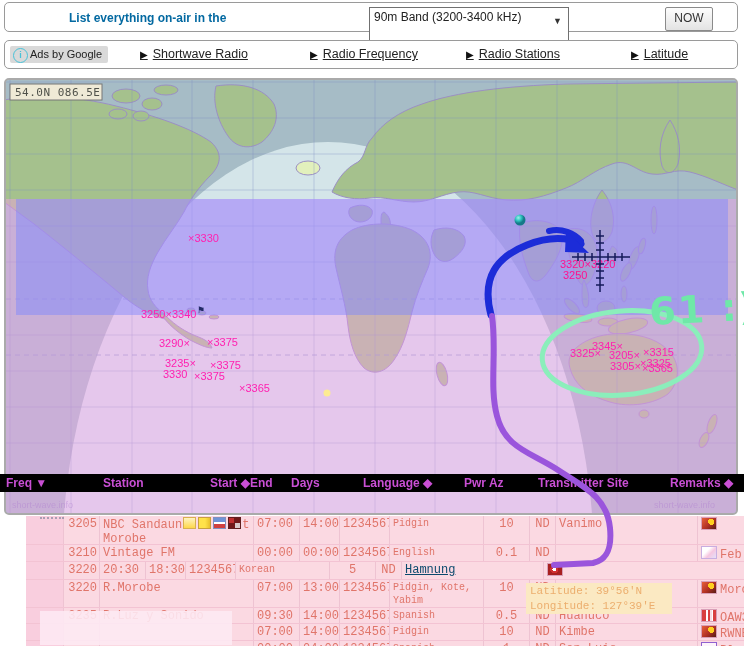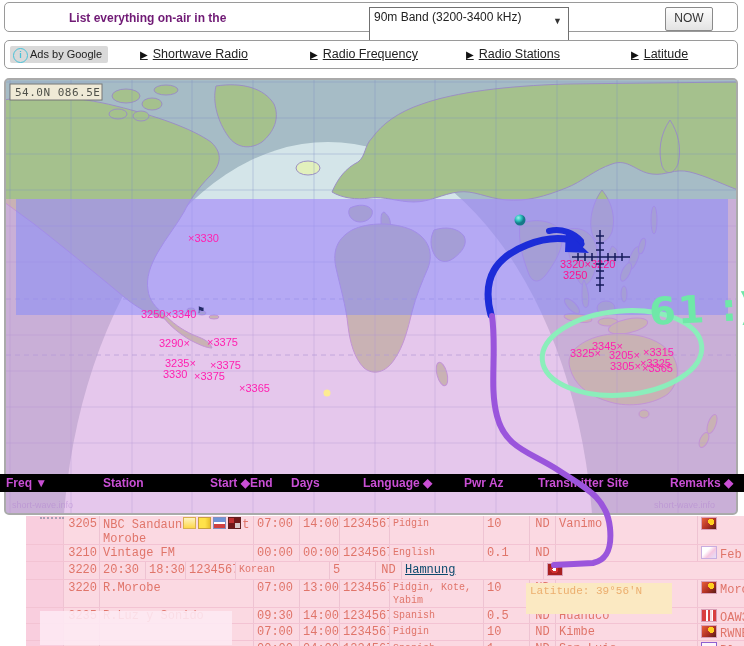--- a/index.html
+++ b/index.html
@@ -1,21 +1,21 @@
 <!DOCTYPE html>
 <html><head>
 <meta charset="utf-8">
 <style>
   html,body{margin:0;padding:0;background:#fff;}
   #page{position:relative;width:744px;height:646px;overflow:hidden;background:#fff;
         font-family:"Liberation Sans",sans-serif;}
   
   .bar{position:absolute;left:4px;width:734px;border:1px solid #9a9a9a;border-radius:5px;background:#fff;box-sizing:border-box;}
   #topbar{top:2px;height:30px;}
-  #topbar .lbl{position:absolute;left:64px;top:8px;font-size:12px;font-weight:bold;color:#701a75;}
+  #topbar .lbl{position:absolute;left:64px;top:8px;font-size:12px;font-weight:bold;color:#0369a1;}
   #bandsel{position:absolute;left:364px;top:4px;width:200px;height:36px;border:1px solid #707070;background:#fff;
            font-size:12px;color:#222;line-height:19px;padding:0 4px;box-sizing:border-box;cursor:default;}
   #bandsel .arr{position:absolute;right:6px;top:4px;font-size:9px;color:#333;}
   #nowbtn{position:absolute;left:660px;top:4px;width:46px;height:22px;border:1px solid #8a8a8a;border-radius:2px;
           background:linear-gradient(#fdfdfd,#e3e3e3);font-size:12px;color:#333;text-align:center;line-height:20px;}
   
   #adsbar{top:40px;height:29px;}
   #adsbadge{position:absolute;left:5px;top:5px;height:17px;background:#d9d9d9;border-radius:2px;
             font-size:11px;color:#222;line-height:17px;padding:0 6px 0 20px;}
   #adsbadge .i{position:absolute;left:3px;top:2px;width:13px;height:13px;border:1.5px solid #49c2d8;border-radius:50%;
@@ -34,21 +34,21 @@
          font-family:"Liberation Mono","DejaVu Sans Mono",monospace;font-size:12px;color:#e0756a;margin-left:26px;}
   .trow{display:flex;width:744px;background:#fbd9e2;border-bottom:1px solid #f3c3d3;box-sizing:border-box;}
   .c{box-sizing:border-box;border-right:1px solid #eec3d2;padding:1px 3px;overflow:hidden;white-space:nowrap;}
   .c-pad{width:38px;background:#f9cede;}
   .c-freq{width:36px;text-align:right;padding-right:2px;}
   .c-sta{width:154px;}
   .c-start{width:46px;}
   .c-end{width:40px;}
   .c-days{width:50px;}
   .c-lang{width:94px;font-size:10px;line-height:13px;}
-  .c-pwr{width:46px;text-align:left;}
+  .c-pwr{width:46px;text-align:center;}
   .c-az{width:26px;text-align:center;}
   .c-site{width:142px;}
   .c-rem{width:70px;border-right:none;}
   .l2{display:block;}
   .sitelink{color:#0c4a6e;text-decoration:underline;cursor:pointer;}
   
   .ricon{width:14px;height:11px;display:inline-block;vertical-align:-1px;margin-right:3px;border:1px solid #d8a0b8;}
   [data-icon="photo-orange"]{background:radial-gradient(circle at 65% 35%,#ffd020 0 3px,transparent 3px),linear-gradient(135deg,#e8603a 0%,#b03024 55%,#571e16 100%);}
   [data-icon="photo-pale"]{background:linear-gradient(135deg,#ffffff 35%,#f6c6e0 60%,#e4e0fa 100%);border-color:#c8aee0;}
   [data-icon="flag-red"]{background:radial-gradient(circle at 45% 50%,#fff 0 2px,#d03030 2px 4px,#a82020 4px);}
@@ -291,20 +291,21 @@
       <div class="c c-site">San Luis</div>
       <div class="c c-rem"><span class="ricon" data-icon="photo-outline"></span><span>Bl</span></div>
     </div>
   </div>
 
   <div id="dotted"></div>
   <div id="palebox"></div>
 
   <div id="tooltip">
     <div>Latitude: 39°56'N</div>
+    <div>Longitude: 127°39'E</div>
   </div>
 
   <svg id="anno" viewBox="0 0 744 646">
 
     <ellipse cx="622" cy="353" rx="80" ry="42" fill="none" stroke="#8beebb" stroke-width="5" transform="rotate(-5 622 353)"></ellipse>
 
     <text x="650" y="325" font-family="DejaVu Sans, sans-serif" font-size="38" font-weight="bold" fill="#6fe8a8" transform="rotate(-3 650 325)" letter-spacing="2">61 :)</text>
 
     <g stroke="#1c2cd8" stroke-width="7" fill="none" stroke-linecap="round">
       <path d="M491 315 C481 277 497 257 527 245 C549 236 569 237 581 244"></path>

